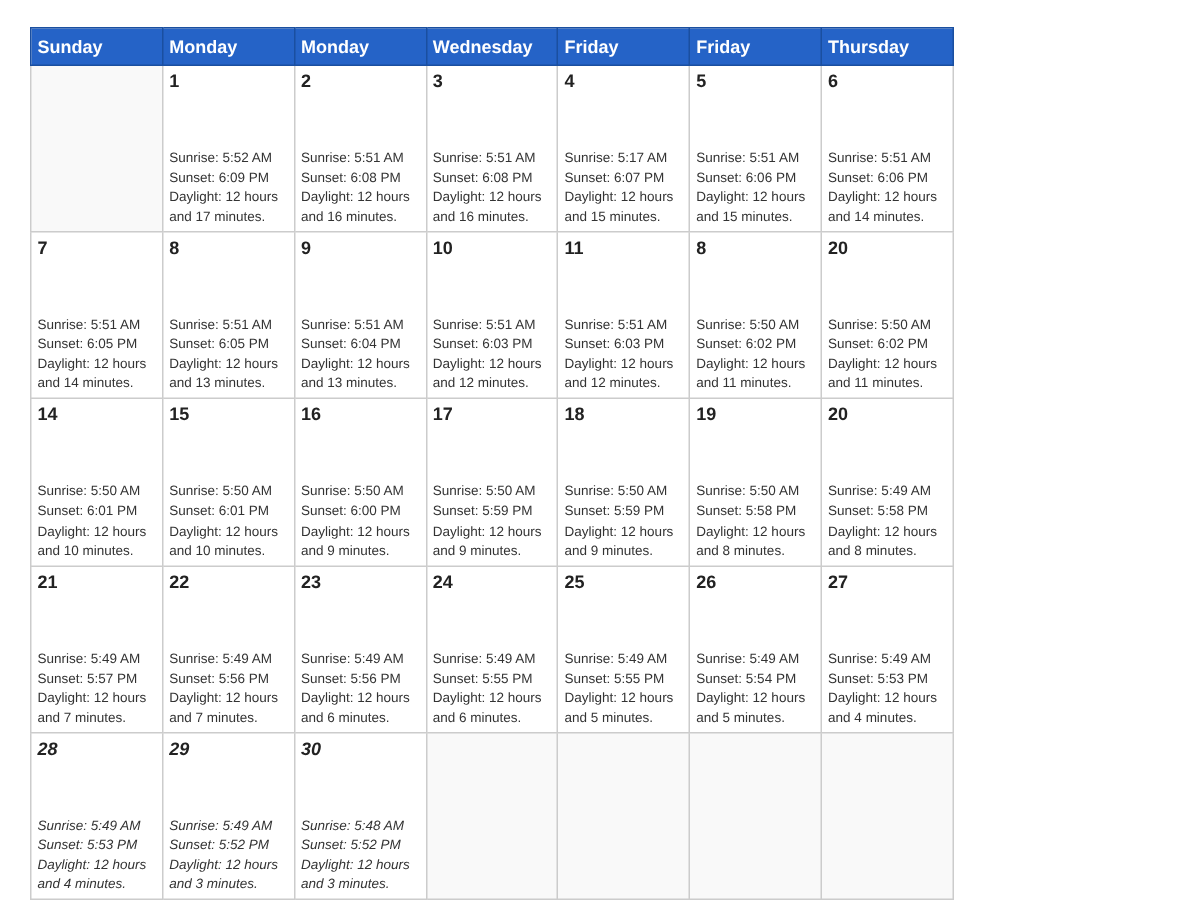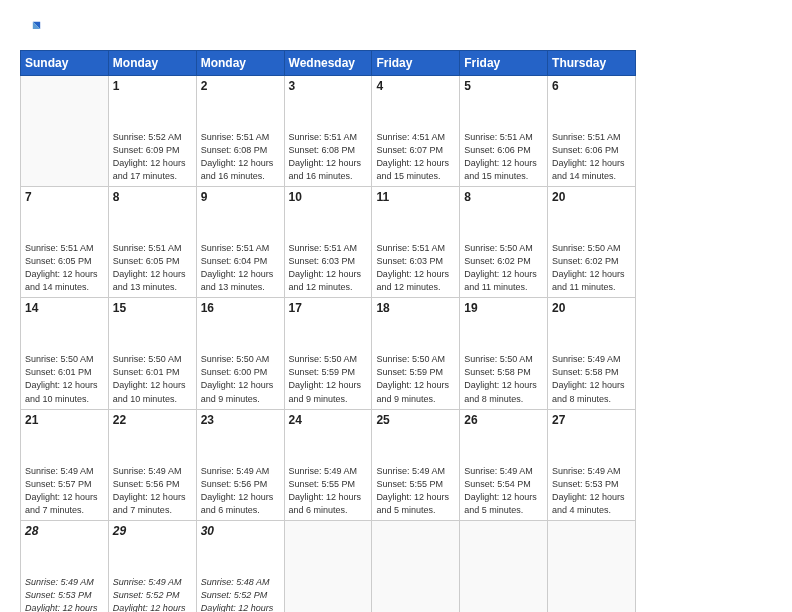--- a/index.html
+++ b/index.html
@@ -9,20 +9,21 @@
       font-family: Arial, sans-serif;
       background: #fff;
       overflow: hidden;
     }
     .page {
       width: 656px;
       height: 612px;
       padding: 18px 20px 12px 20px;
       display: flex;
       flex-direction: column;
+      justify-content: flex-end;
     }
     .header {
       display: flex;
       justify-content: space-between;
       align-items: flex-start;
       margin-bottom: 10px;
     }
     .logo {
       display: flex;
       align-items: center;
@@ -149,21 +150,21 @@
           </td>
           <td>
             <span class="day-number">3</span>
             <div class="cell-info">Sunrise: 5:51 AM
 Sunset: 6:08 PM
 Daylight: 12 hours
 and 16 minutes.</div>
           </td>
           <td>
             <span class="day-number">4</span>
-            <div class="cell-info">Sunrise: 4:51 AM
+            <div class="cell-info">Sunrise: 5:17 AM
 Sunset: 6:07 PM
 Daylight: 12 hours
 and 15 minutes.</div>
           </td>
           <td>
             <span class="day-number">5</span>
             <div class="cell-info">Sunrise: 5:51 AM
 Sunset: 6:06 PM
 Daylight: 12 hours
 and 15 minutes.</div>

